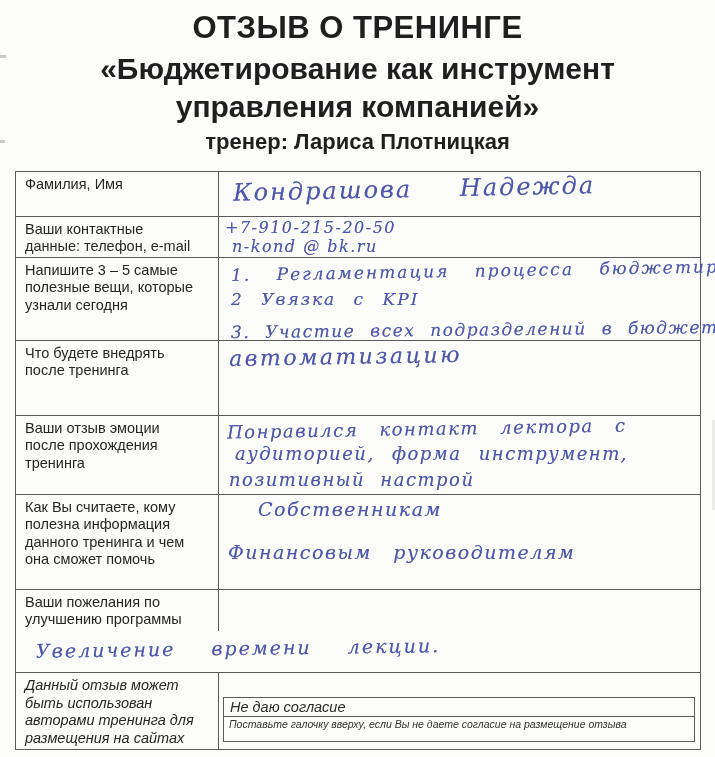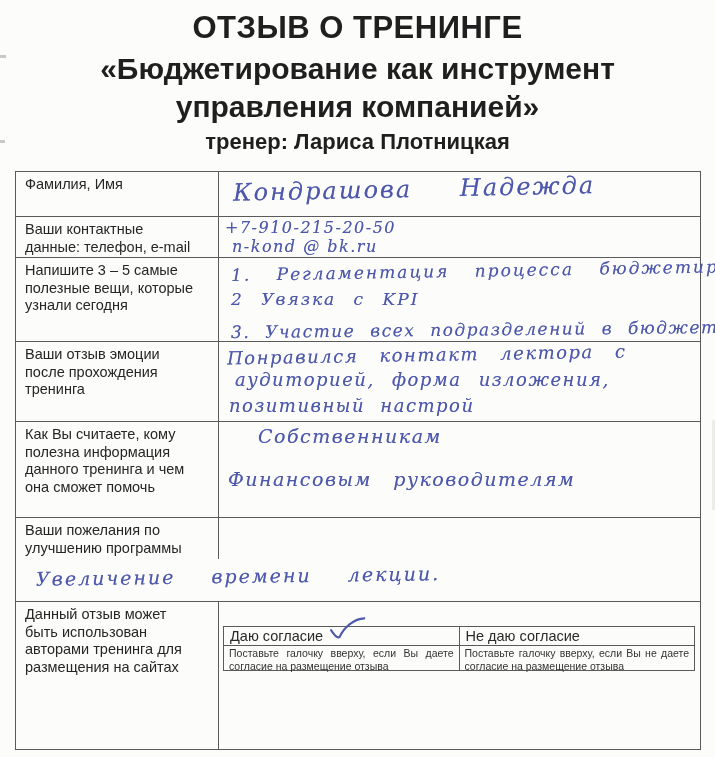--- a/index.html
+++ b/index.html
@@ -26,21 +26,21 @@
   .t4 { font-size:22px; line-height:32px; }
 
   
   .ftable {
     position:absolute; left:15px; top:171px;
     width:686px; height:579px;
     border:1px solid var(--table_border, #5a5a5a);
     display:flex; flex-direction:column;
   }
   .row { display:flex; border-bottom:1px solid var(--table_border, #5a5a5a); }
-  .row:last-child { border-bottom:none; }
+  .row:last-child { border-bottom:none;font-style:italic; }
   .r1 { height:45px; } .r2 { height:41px; } .r3 { height:84px; } .r4 { height:76px; }
   .r5 { height:80px; } .r6 { height:96px; } .r7 { height:84px;flex-direction:column; } .r8 { flex:1; }
   .q {
     width:203px; flex:none;
     border-right:1px solid var(--table_border, #5a5a5a);
     padding:4px 24px 2px 9px;
     font-size:14.5px; line-height:17.5px;
     overflow:hidden;
   }
   .a { flex:1; position:relative; }
@@ -134,26 +134,32 @@
 
     <div class="row r3">
       <div class="q">Напишите 3 – 5 самые полезные вещи, которые узнали сегодня</div>
       <div class="a">
         <span class="hw hw-u1">1. Регламентация процесса бюджетирования</span>
         <span class="hw hw-u2">2  Увязка с KPI</span>
         <span class="hw hw-u3">3. Участие всех подразделений в бюджетировании</span>
       </div>
     </div>
 
+    <div class="row r4">
+      <div class="q">Что будете внедрять после тренинга</div>
+      <div class="a">
+        <span class="hw hw-impl">автоматизацию</span>
+      </div>
+    </div>
 
     <div class="row r5">
       <div class="q">Ваши отзыв эмоции после прохождения тренинга</div>
       <div class="a">
         <span class="hw hw-e1">Понравился контакт лектора с</span>
-        <span class="hw hw-e2">аудиторией, форма изложения,</span>
+        <span class="hw hw-e2">аудиторией, форма инструмент,</span>
         <span class="hw hw-e3">позитивный настрой</span>
       </div>
     </div>
 
     <div class="row r6">
       <div class="q">Как Вы считаете, кому полезна информация данного тренинга и чем она сможет помочь</div>
       <div class="a">
         <span class="hw hw-w1">Собственникам</span>
         <span class="hw hw-w2">Финансовым руководителям</span>
       </div>
@@ -163,29 +169,20 @@
       <div class="q">Ваши пожелания по улучшению программы</div>
       <div class="a">
         <span class="hw hw-wish">Увеличение времени лекции.</span>
       </div>
     </div>
 
     <div class="row r8">
       <div class="q">Данный отзыв может быть использован авторами тренинга для размещения на сайтах</div>
       <div class="a">
         <div class="consent">
-          <div class="c-col agree">
-            <div class="c-head">
-              <span>Даю согласие</span>
-              <svg class="check" viewBox="0 0 40 26">
-                <path d="M3 13 C6 18.5 9 21.5 11 20.5 C16 11 27 3 37 3.5" fill="none" stroke="currentColor" stroke-width="2.1" stroke-linecap="round"></path>
-              </svg>
-            </div>
-            <div class="c-note">Поставьте галочку вверху, если Вы даете согласие на размещение отзыва</div>
-          </div>
           <div class="c-col disagree">
             <div class="c-head">
               <span>Не даю согласие</span>
             </div>
             <div class="c-note">Поставьте галочку вверху, если Вы не даете согласие на размещение отзыва</div>
           </div>
         </div>
       </div>
     </div>
 

